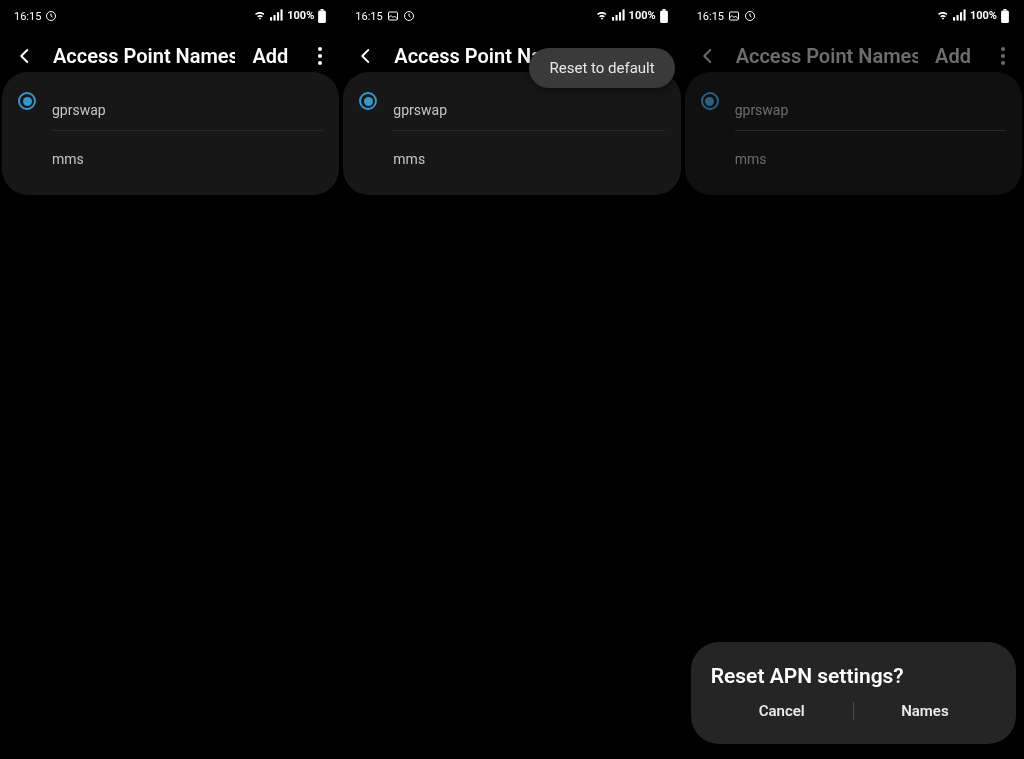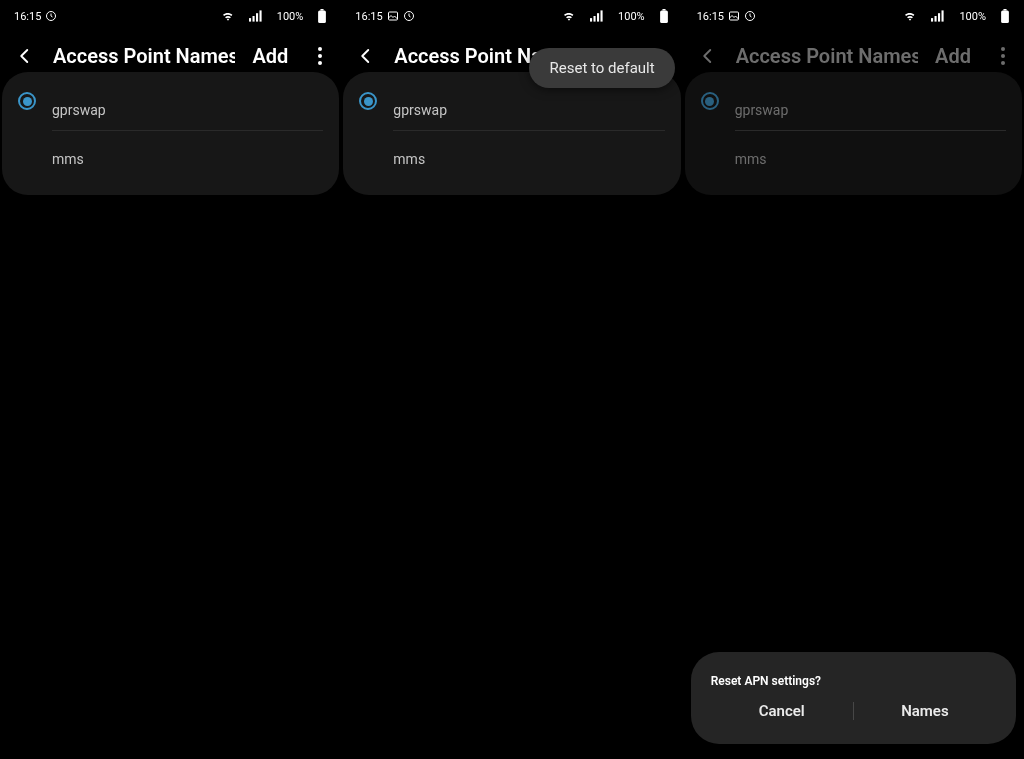--- a/index.html
+++ b/index.html
@@ -23,21 +23,21 @@
   .status-bar {
     height: 32px;
     display: flex;
     justify-content: space-between;
     align-items: center;
     padding: 0 14px;
     color: #fff;
     font-size: 11px;
   }
   .status-left { display: flex; align-items: center; gap: 4px; }
-  .status-right { display: flex; align-items: center; gap: 14px; }
+  .status-right { display: flex; align-items: flex-start; gap: 3px; font-weight: bold; }
   .icon-svg { display: inline-flex; align-items: center; }
   
   .header {
     display: flex;
     align-items: center;
     padding: 10px 12px 2px 14px;
     gap: 17px;
   }
   .back-btn {
     color: #fff;
@@ -141,21 +141,21 @@
     left: 8px;
     right: 8px;
     bottom: 15px;
     background: #252525;
     border-radius: 28px;
     padding: 22px 20px 18px 20px;
     color: #e3e3e3;
     box-shadow: 0 4px 20px rgba(0,0,0,0.6);
   }
   .dialog-title {
-    font-size: 12px;
+    font-size: 21px;
     font-weight: 600;
     color: #fff;
     margin-bottom: 8px;
   }
   .dialog-body {
     font-size: 13px;
     line-height: 1.45;
     color: #c0c0c0;
     margin-bottom: 20px;
   }

